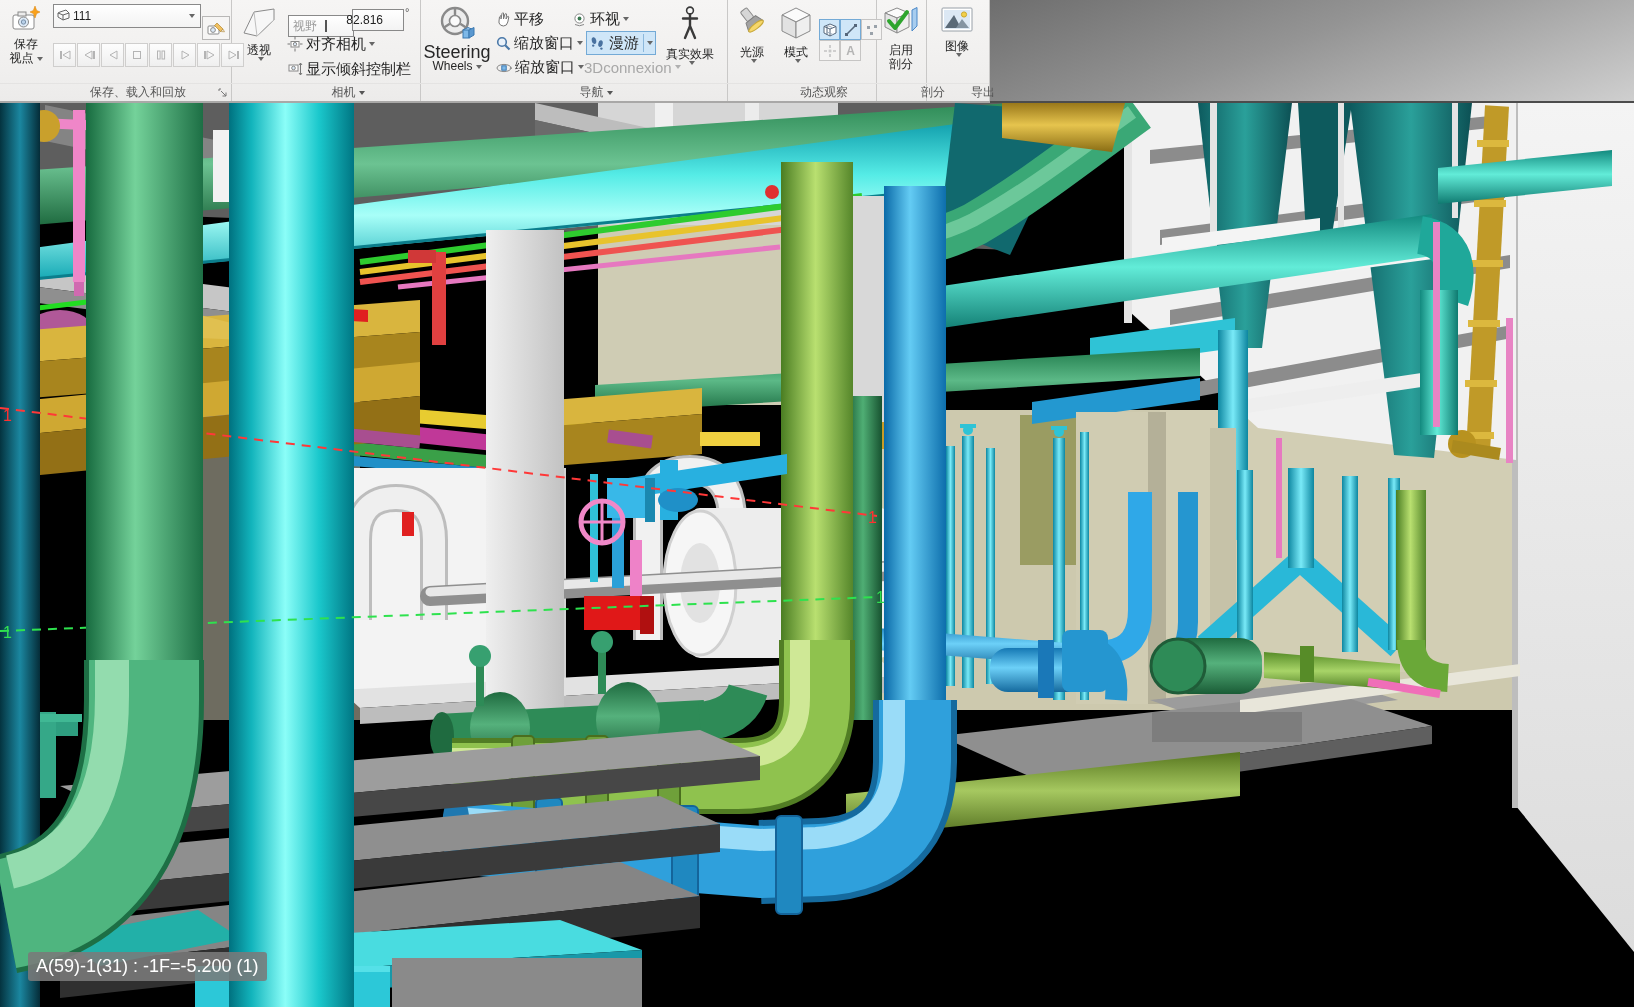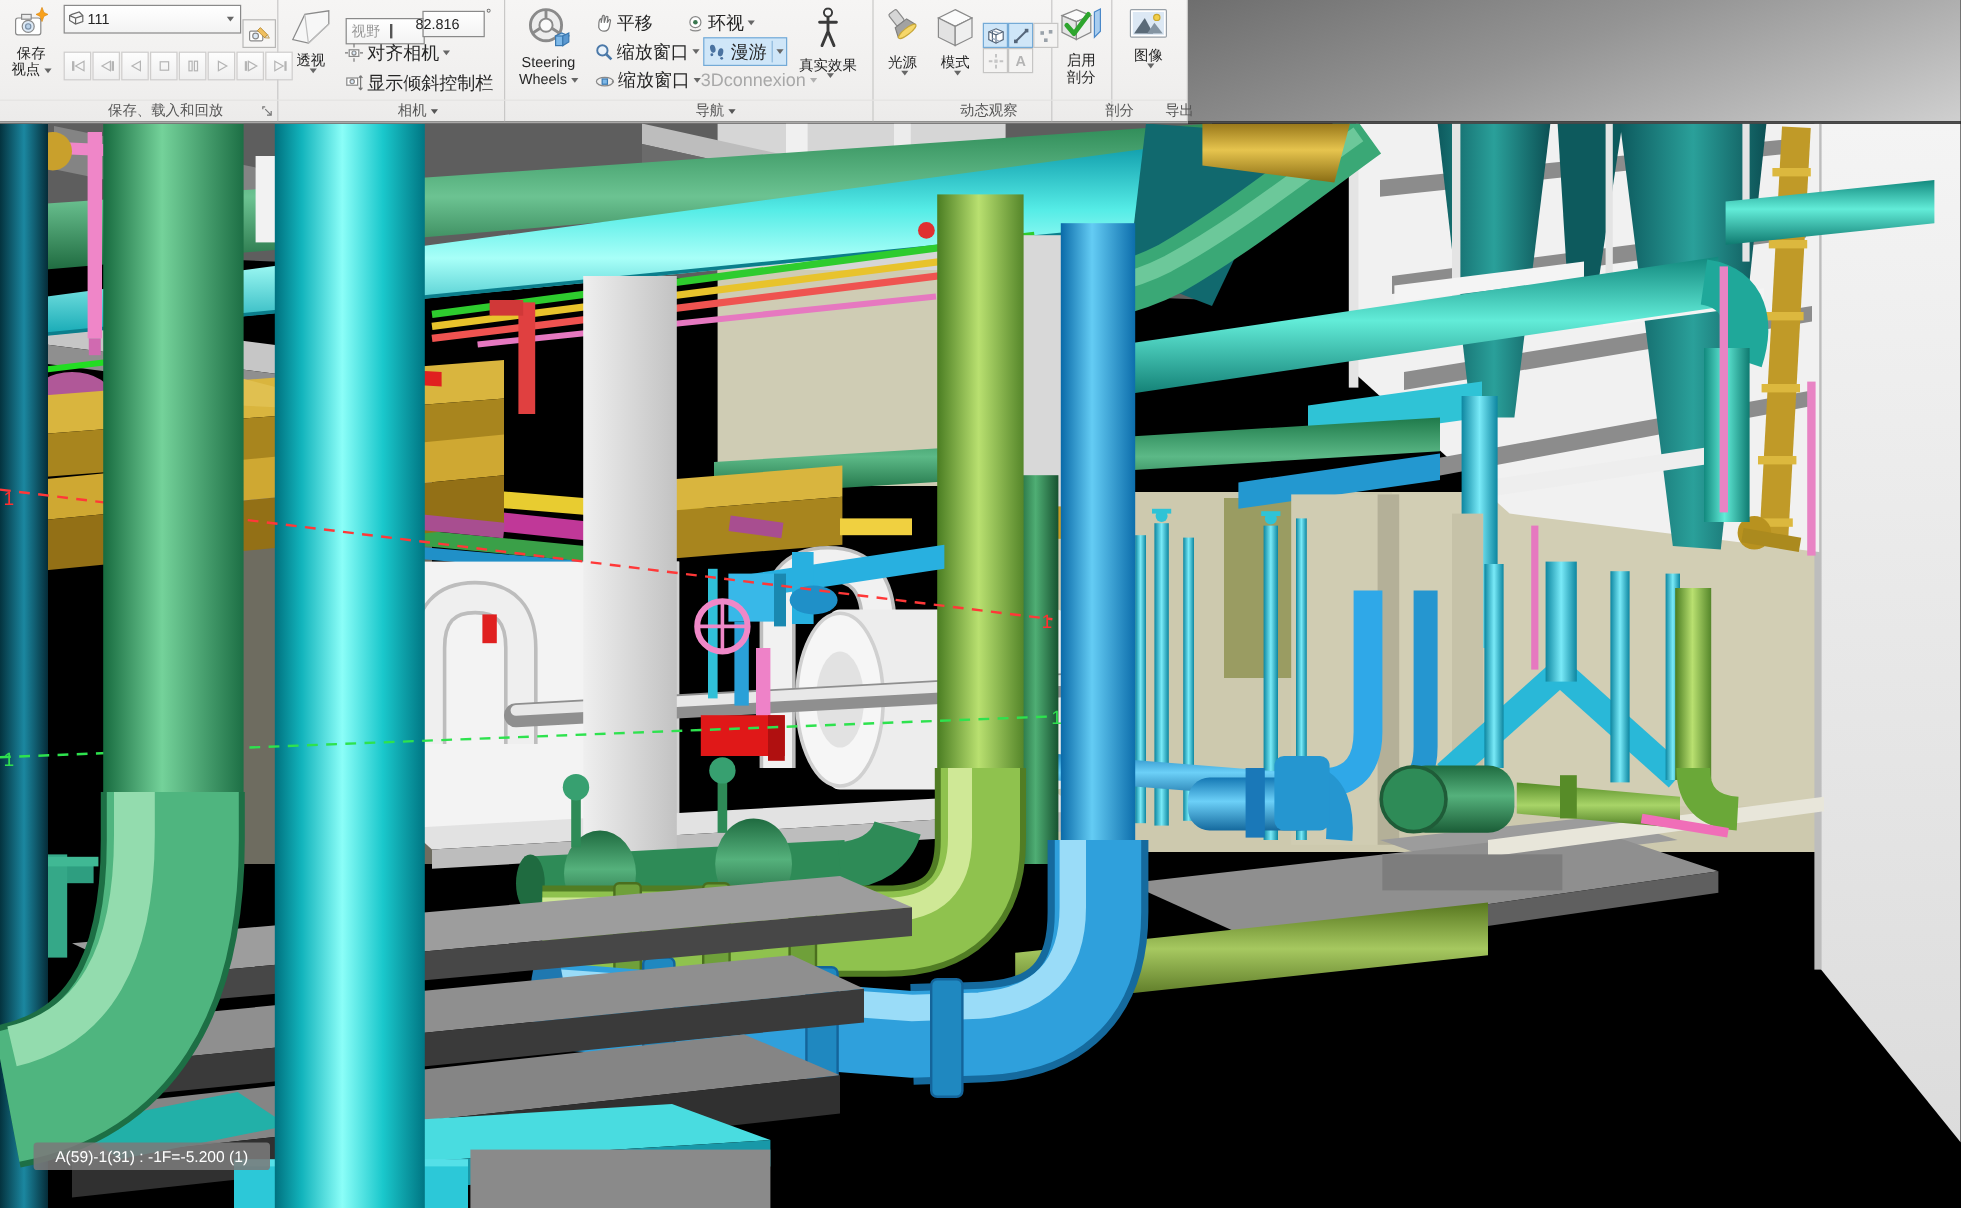--- a/index.html
+++ b/index.html
@@ -28,21 +28,21 @@
   .selbtn{background:#cfe6f8;border:1px solid #74aad6;}
   .smallbtn{width:19px;height:19px;border:1px solid #c6c5c4;background:#f4f3f2;display:inline-flex;
             align-items:center;justify-content:center;}
   .smallsel{background:#cfe6f8;border:1px solid #74aad6;}
   #topstrip{position:absolute;left:990px;top:0;width:644px;height:101px;
             background:linear-gradient(160deg,#6e6e6e 0%,#949494 45%,#cfcfcf 100%);
             border-bottom:2px solid #4c4c4c;z-index:4;}
   
   #scene{position:absolute;left:0;top:103px;width:1634px;height:904px;z-index:1;}
   #tooltip{position:absolute;left:28px;top:952px;z-index:6;background:rgba(122,122,122,.88);
-           color:#fff;font-size:13px;padding:4px 18px;border-radius:3px;white-space:nowrap;text-align:right;}
+           color:#fff;font-size:18px;padding:4px 8px;border-radius:3px;white-space:nowrap;text-align:right;}
 </style>
 </head>
 <body>
 
 <div id="ribbon">
 
   <div class="grp" style="left:0;width:231px">
     <div class="bigbtn" style="left:2px;width:48px">
       <span class="ic">
         <svg width="28" height="26" viewBox="0 0 28 26">
@@ -173,21 +173,21 @@
     <div class="bigbtn" style="left:4px;width:66px">
       <span class="ic">
         <svg width="36" height="34" viewBox="0 0 36 34">
           <circle cx="16" cy="15" r="13" fill="#ededed" stroke="#8a8a8a" stroke-width="2.4"></circle>
           <circle cx="16" cy="15" r="5.5" fill="#fafafa" stroke="#8a8a8a" stroke-width="1.6"></circle>
           <path d="M16,9.5 V3 M10.8,17.8 L5,21.5 M21.2,17.8 L27,21.5" stroke="#8a8a8a" stroke-width="2.4"></path>
           <polygon points="24,24 29,21.5 35,24 30,26.5" fill="#a8d0f0" stroke="#3a78b0"></polygon>
           <rect x="24" y="24" width="6" height="8" fill="#7db8e8" stroke="#3a78b0"></rect>
           <polygon points="30,24 35,21.5 35,29 30,32" fill="#5a98d0" stroke="#3a78b0"></polygon>
         </svg></span>
-      <span class="bl" style="font-size:12px">Steering</span>
+      <span class="bl" style="font-size:18px">Steering</span>
       <span class="bl"><span>Wheels</span><span class="dd"></span></span>
     </div>
     <div class="rowbtn" style="left:76px;top:8px">
       <span class="ic">
         <svg width="15" height="16" viewBox="0 0 15 16">
             <path d="M3,10 Q3,4.5 5,4.5 L5,8 L6,2.5 Q6.5,1.4 7.5,2 L7.5,8 L9,3 Q9.8,2.2 10.6,3 L10,8 L11.6,5.4 Q12.4,4.9 12.8,6 L11.8,11 Q11,15 7.5,15 Q4.2,15 3,12 Z" fill="#fff" stroke="#777"></path>
           </svg>
         </span>
       <span>平移</span>
     </div>

